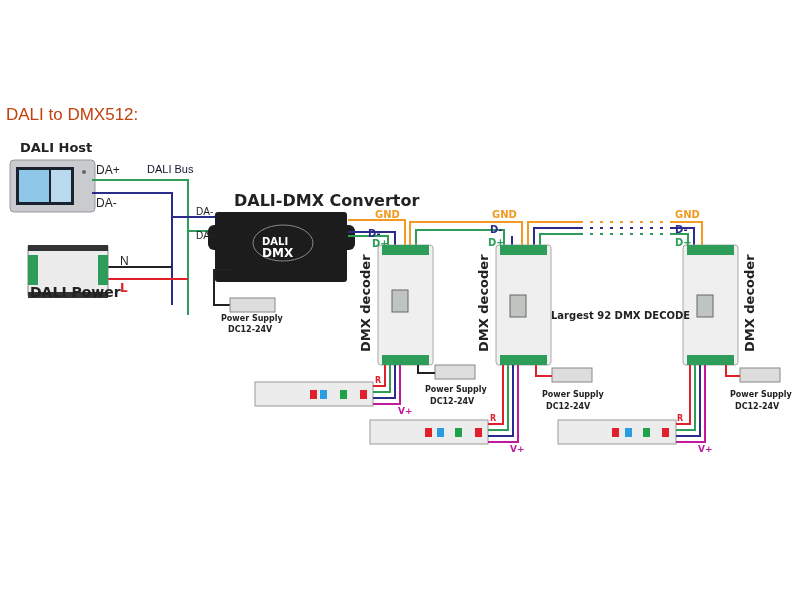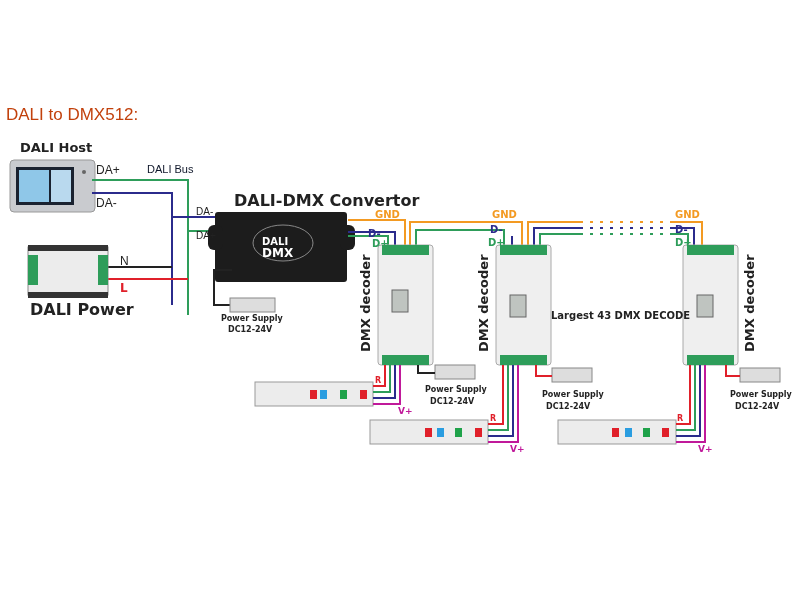--- a/index.html
+++ b/index.html
@@ -137,40 +137,40 @@
 </svg>
 
 <div class="abs lbl" style="left:20px;top:140px;font-size:13px">DALI Host</div>
 <div class="abs" style="left:96px;top:163px;font-size:12px;color:#222">DA+</div>
 <div class="abs" style="left:96px;top:196px;font-size:12px;color:#222">DA-</div>
 <div class="abs" style="left:147px;top:163px;font-size:11px;color:#0f172a">DALI Bus</div>
 <div class="abs" style="left:196px;top:206px;font-size:10px;color:#222">DA-</div>
 <div class="abs" style="left:196px;top:230px;font-size:10px;color:#222">DA+</div>
 <div class="abs" style="left:120px;top:254px;font-size:12px;color:#222">N</div>
 <div class="abs lbl" style="left:120px;top:281px;font-size:12px;color:#e0202a">L</div>
-<div class="abs lbl" style="left:30px;top:300px;font-size:16px">DALI Power</div>
+<div class="abs lbl" style="left:30px;top:284px;font-size:14px">DALI Power</div>
 <div class="abs lbl" style="left:234px;top:191px;font-size:16px">DALI-DMX Convertor</div>
 <div class="abs lbl" style="left:262px;top:236px;font-size:10px;color:#fff">DALI</div>
 <div class="abs lbl" style="left:262px;top:246px;font-size:12px;color:#fff">DMX</div>
 
 <div class="abs lbl" style="left:375px;top:209px;font-size:10px;color:#f39a22">GND</div>
 <div class="abs lbl" style="left:368px;top:228px;font-size:10px;color:#2b2b8c">D-</div>
 <div class="abs lbl" style="left:372px;top:238px;font-size:10px;color:#2e9d5a">D+</div>
 <div class="abs lbl" style="left:492px;top:209px;font-size:10px;color:#f39a22">GND</div>
 <div class="abs lbl" style="left:490px;top:224px;font-size:10px;color:#2b2b8c">D-</div>
 <div class="abs lbl" style="left:488px;top:237px;font-size:10px;color:#2e9d5a">D+</div>
 <div class="abs lbl" style="left:675px;top:209px;font-size:10px;color:#f39a22">GND</div>
 <div class="abs lbl" style="left:675px;top:224px;font-size:10px;color:#2b2b8c">D-</div>
 <div class="abs lbl" style="left:675px;top:237px;font-size:10px;color:#2e9d5a">D+</div>
 
 <div class="vert" style="left:358px;top:352px">DMX decoder</div>
 <div class="vert" style="left:476px;top:352px">DMX decoder</div>
 <div class="vert" style="left:742px;top:352px">DMX decoder</div>
 
-<div class="abs lbl" style="left:551px;top:310px;font-size:10px">Largest 43 DMX DECODE</div>
+<div class="abs lbl" style="left:551px;top:310px;font-size:10px">Largest 92 DMX DECODE</div>
 
 <div class="abs lbl" style="left:221px;top:314px;font-size:8px">Power Supply</div>
 <div class="abs lbl" style="left:228px;top:325px;font-size:8px">DC12-24V</div>
 <div class="abs lbl" style="left:425px;top:385px;font-size:8px">Power Supply</div>
 <div class="abs lbl" style="left:430px;top:397px;font-size:8px">DC12-24V</div>
 <div class="abs lbl" style="left:542px;top:390px;font-size:8px">Power Supply</div>
 <div class="abs lbl" style="left:546px;top:402px;font-size:8px">DC12-24V</div>
 <div class="abs lbl" style="left:730px;top:390px;font-size:8px">Power Supply</div>
 <div class="abs lbl" style="left:735px;top:402px;font-size:8px">DC12-24V</div>
 

